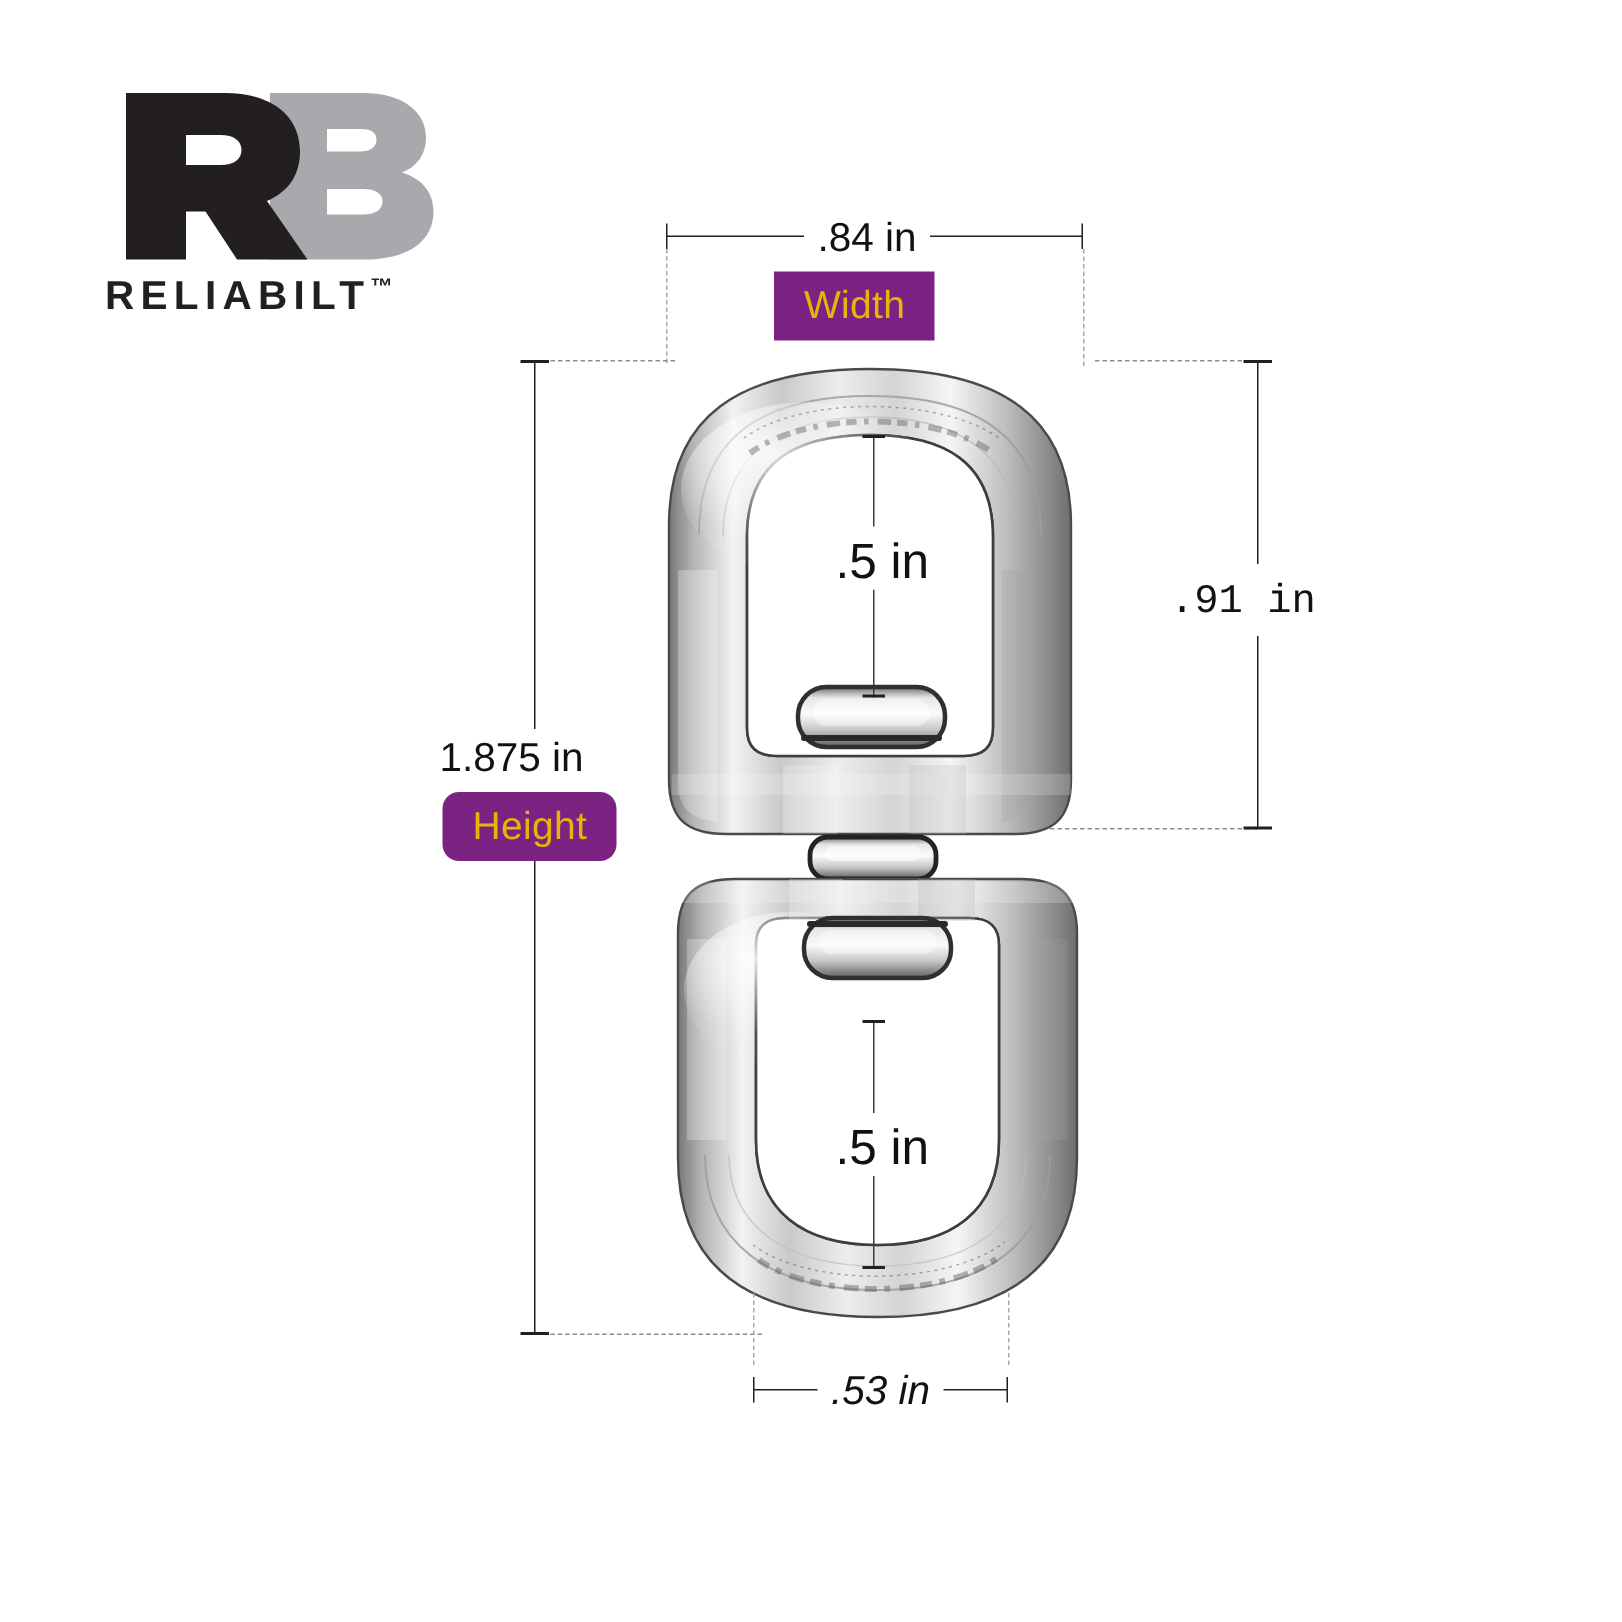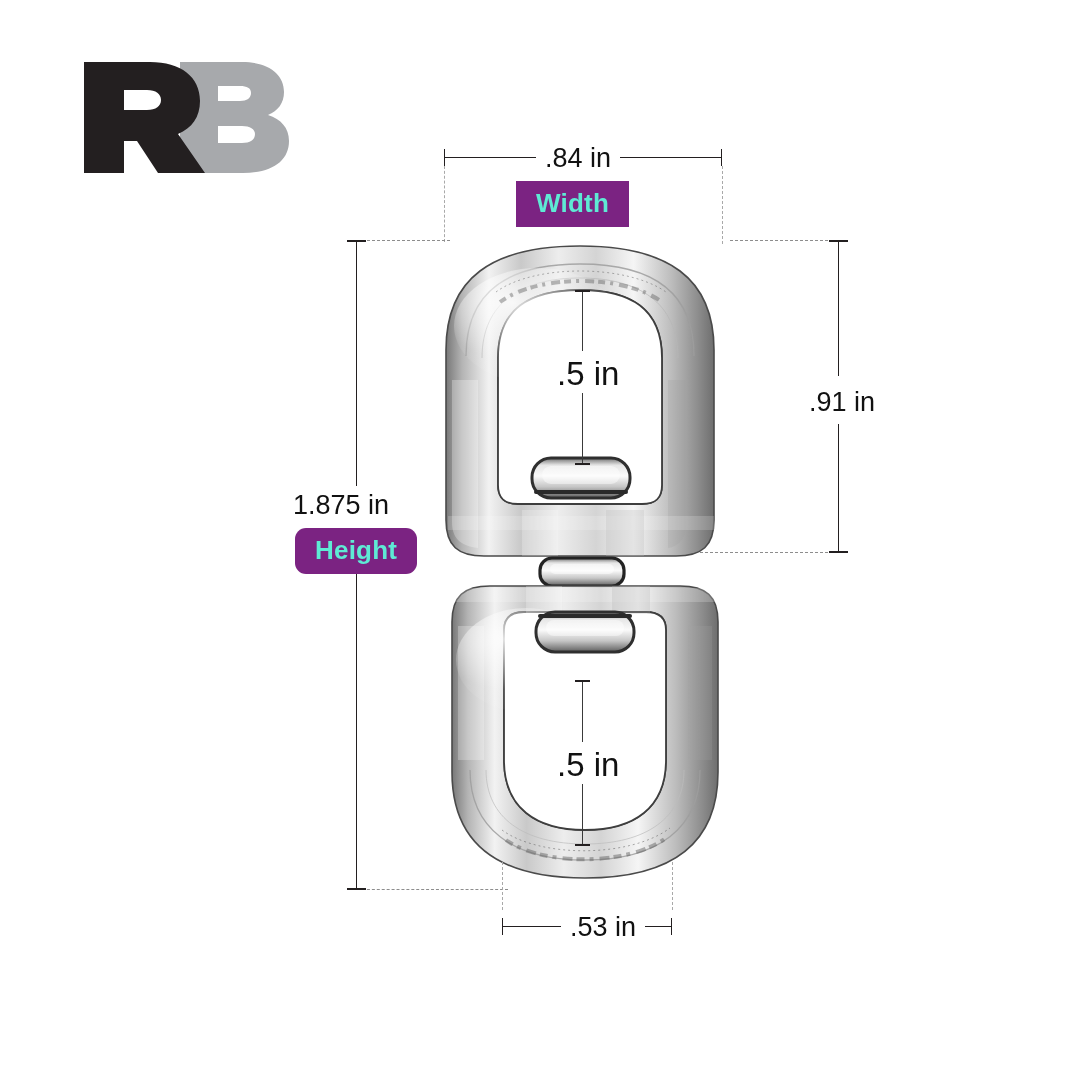--- a/index.html
+++ b/index.html
@@ -105,27 +105,26 @@
     padding: 2px 9px;
   }
   .dim-text.small {
     font-size: 33px;
     padding: 3px 7px;
   }
 
   .badge {
     position: absolute;
     background: #7b2382;
-    color: #5eead4;
+    color: #eab308;
     font-size: 26px;
     line-height: 1;
     padding: 9px 20px 11px 20px;
     white-space: nowrap;
     letter-spacing: .2px;
-    font-weight: bold;
   }
 
   .leader-v {
     position: absolute;
     width: 0;
     border-left: 1.5px solid #3a3a3a;
   }
 </style>
 </head>
 <body>
@@ -140,20 +139,23 @@
           <path d="M112 6 h62 c26 0 42 12 42 30 c0 11 -6 19 -16 23 c13 4 21 13 21 26 c0 20 -17 32 -46 32 h-63 z
                    M150 30 v15 h22 c7 0 11 -3 11 -8 c0 -5 -4 -7 -11 -7 z
                    M150 70 v17 h24 c8 0 13 -3 13 -9 c0 -5 -5 -8 -13 -8 z"></path>
         </g>
 
         <g fill="#231f20">
           <path d="M16 6 h66 c31 0 50 15 50 39 c0 16 -8 27 -22 33 l27 39 h-47 l-21 -32 h-13 v32 h-40 z
                    M56 34 v20 h23 c9 0 14 -4 14 -10 c0 -6 -5 -10 -14 -10 z"></path>
         </g>
       </svg>
+    </div>
+    <div id="brand-word">
+      <span>RELIABILT</span><span class="tm">™</span>
     </div>
   </div>
 
   <div id="product">
     <svg width="310" height="675" viewBox="0 0 310 675" xmlns="http://www.w3.org/2000/svg">
       <defs>
 
         <linearGradient id="metalH" x1="0" y1="0" x2="1" y2="0">
           <stop offset="0%" stop-color="#787878"></stop>
           <stop offset="6%" stop-color="#b4b4b4"></stop>
@@ -334,21 +336,21 @@
 
     <div class="ext-line-h" style="left:730px; top:240px; width:108px;"></div>
     <div class="ext-line-h" style="left:700px; top:552px; width:138px;"></div>
 
     <div class="dim-line-v" style="left:838px; top:240px; height:136px;"></div>
     <div class="dim-line-v" style="left:838px; top:424px; height:128px;"></div>
 
     <div class="tick-h" style="left:829px; top:240px; width:19px;"></div>
     <div class="tick-h" style="left:829px; top:551px; width:19px;"></div>
 
-    <div class="dim-text" style="left:800px; top:387px;">.91 in</div>
+    <div class="dim-text" style="left:771px; top:387px;font-family:Liberation Mono, monospace;">.91 in</div>
   </div>
 
   <div>
     <div class="leader-v" style="left:582px; top:290px; height:61px;"></div>
     <div class="leader-v" style="left:582px; top:393px; height:72px;"></div>
     <div class="tick-h" style="left:575px; top:290px; width:15px;"></div>
     <div class="tick-h" style="left:575px; top:463px; width:15px;"></div>
     <div class="dim-text small" style="left:550px; top:354px;">.5 in</div>
   </div>
 
@@ -361,16 +363,16 @@
   </div>
 
   <div>
 
     <div class="ext-line-v" style="left:502px; top:862px; height:48px;"></div>
     <div class="ext-line-v" style="left:672px; top:862px; height:48px;"></div>
 
     <div class="dim-line-h" style="left:502px; top:926px; width:170px;"></div>
     <div class="tick-v" style="left:502px; top:918px; height:17px;"></div>
     <div class="tick-v" style="left:671px; top:918px; height:17px;"></div>
-    <div class="dim-text" style="left:561px; top:912px;">.53 in</div>
+    <div class="dim-text" style="left:545px; top:912px;font-style:italic;">.53 in</div>
   </div>
 
 </div>
 
 </body></html>

